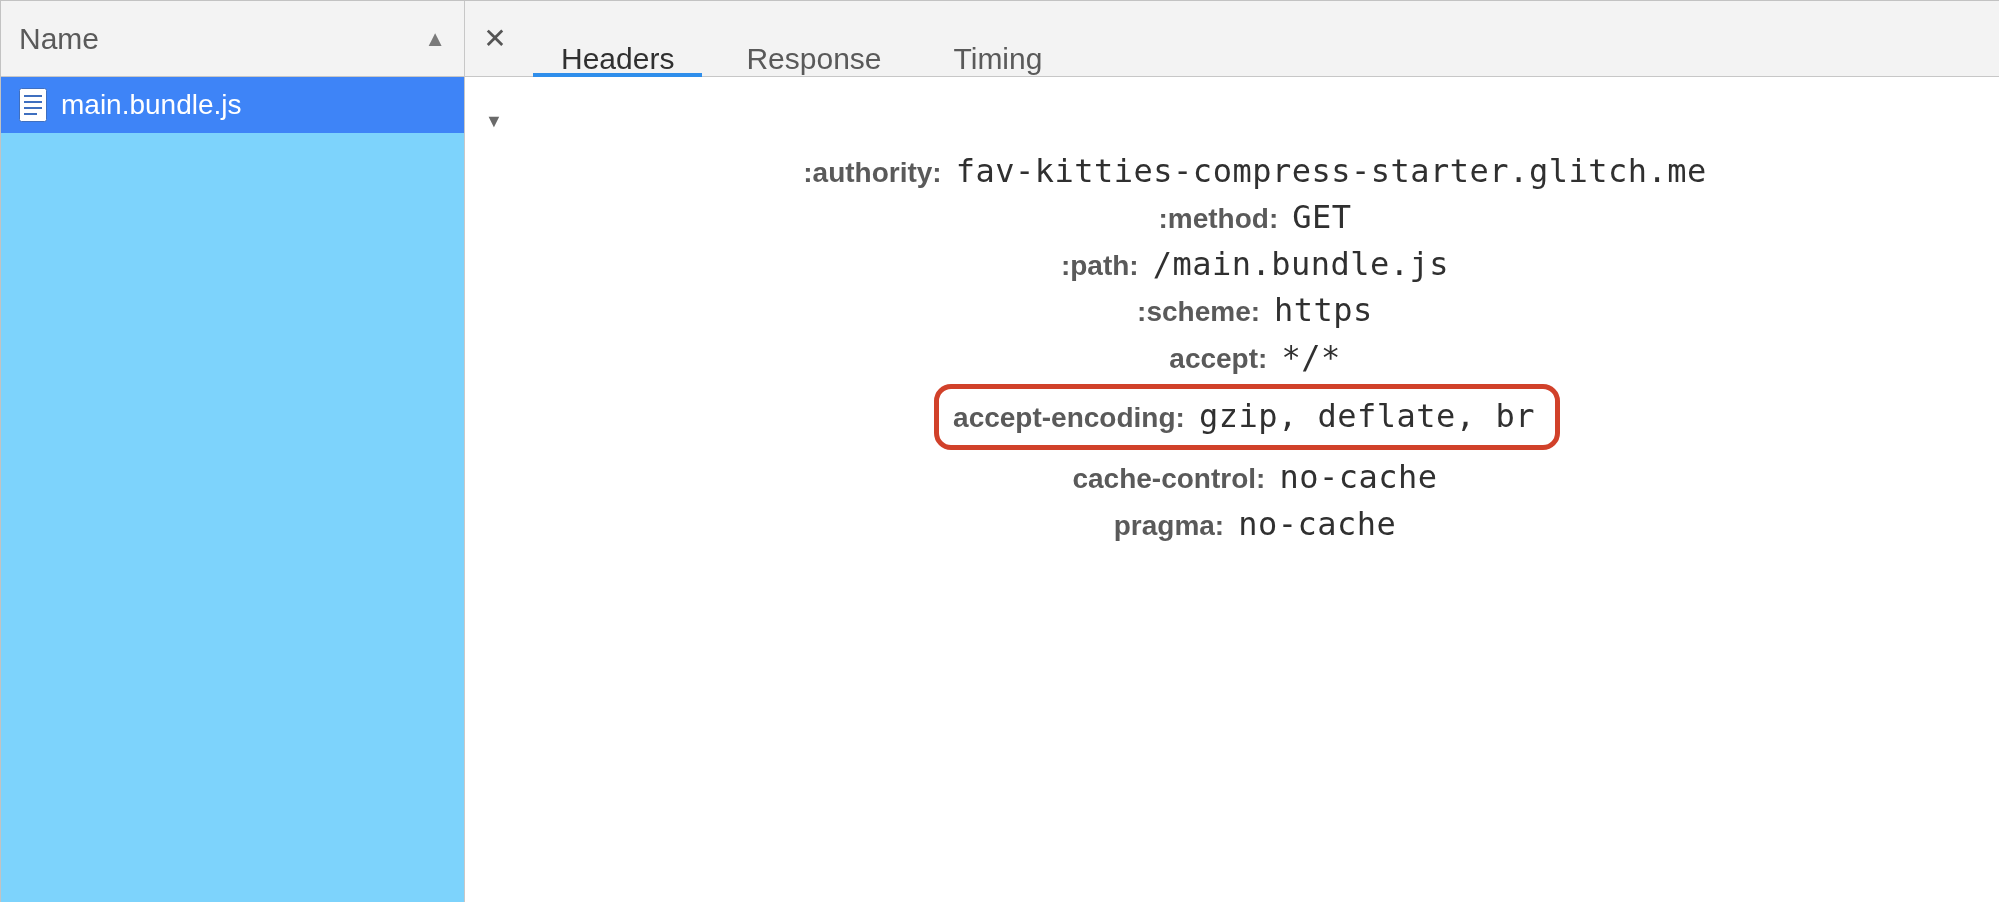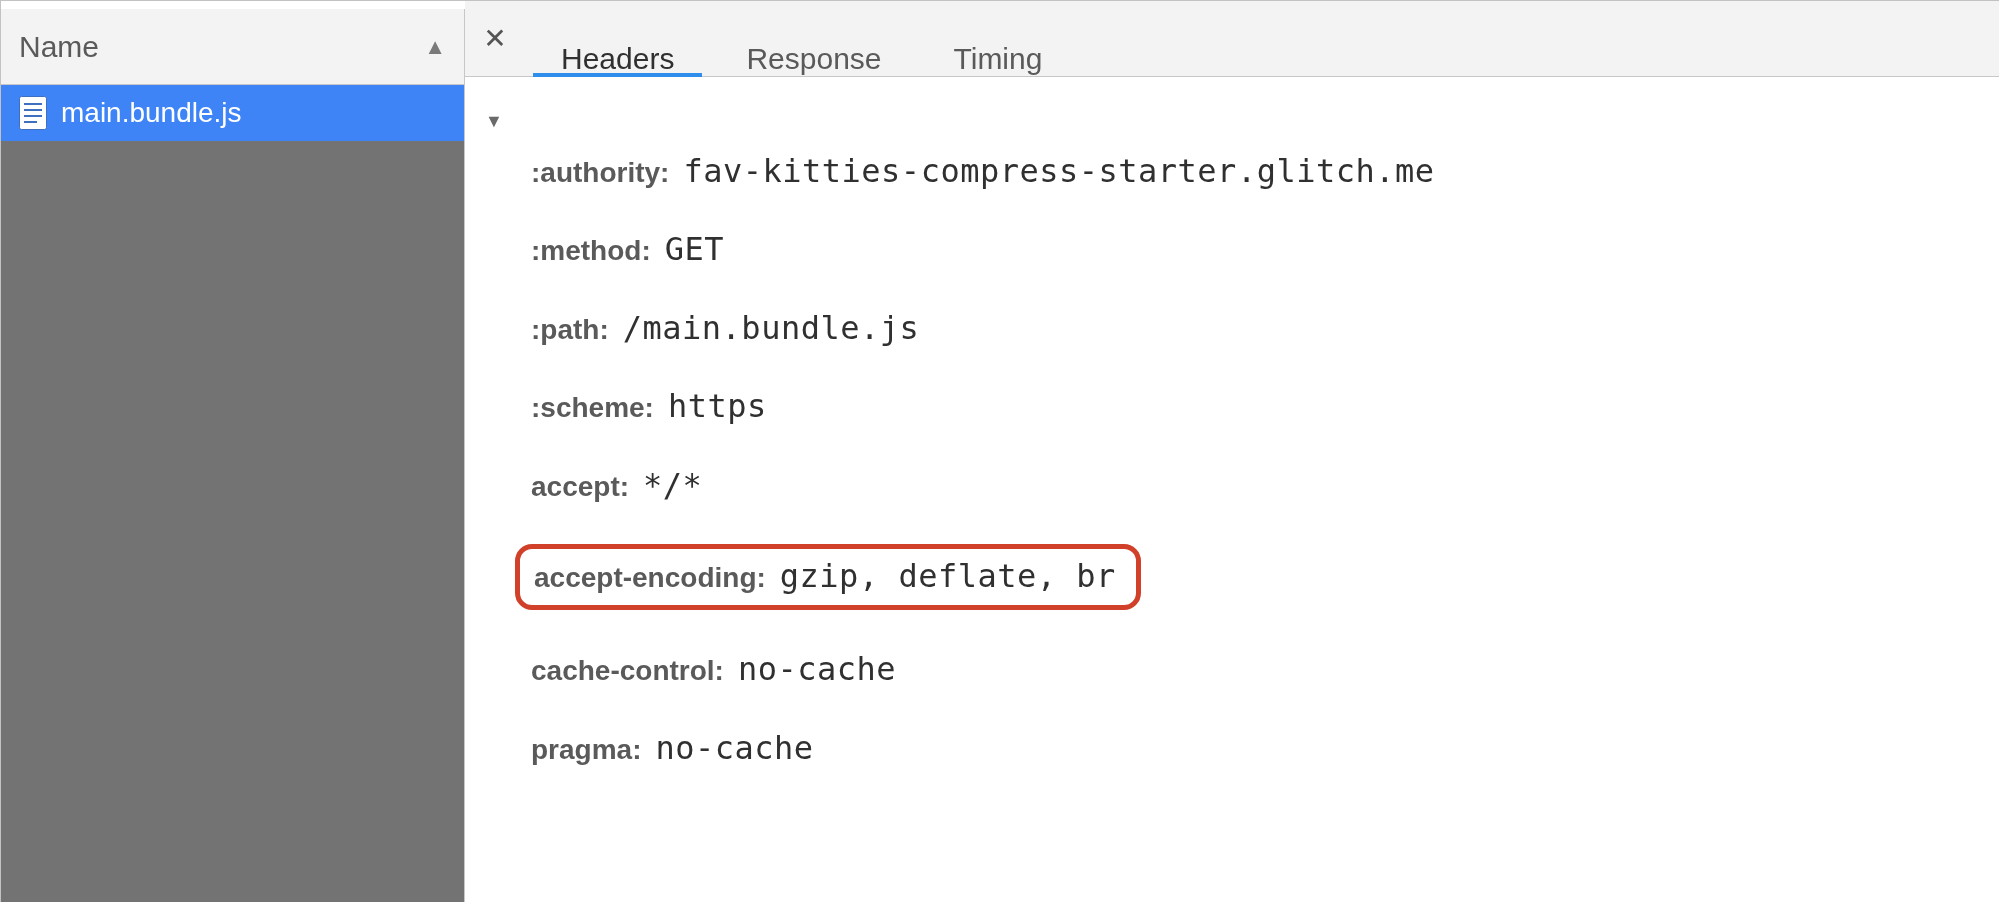--- a/index.html
+++ b/index.html
@@ -18,40 +18,39 @@
     border-bottom: none;
     border-right: none;
   }
 
   
   .left-panel {
     width: 464px;
     display: flex;
     flex-direction: column;
     border-right: 1px solid #c7c7c7;
-    margin-top: 8px;
   }
   .left-header {
     height: 76px;
     background: #f3f3f3;
     border-bottom: 1px solid #c7c7c7;
     display: flex;
     align-items: center;
     justify-content: space-between;
     padding: 0 18px 0 18px;
   }
   .left-header-title {
     font-size: 30px;
     color: #5a5a5a;
   }
   .sort-icon {
     font-size: 22px;
     color: #7a7a7a;
   }
-  .file-list { flex: 1; background: #737373; }
+  .file-list { flex: 1; background: #7dd3fc; }
   .file-row {
     height: 56px;
     background: #3e84f7;
     color: #fff;
     display: flex;
     align-items: center;
     padding-left: 18px;
     font-size: 28px;
   }
   .file-icon {
@@ -123,21 +122,22 @@
   }
   .section-title {
     font-size: 30px;
     font-weight: 700;
     color: #5a5a5a;
   }
   .header-list {
     padding-left: 46px;
     display: flex;
     flex-direction: column;
-    gap: 40px;
+    gap: 8px;
+    align-items: center;
   }
   .header-row {
     display: flex;
     align-items: baseline;
     gap: 14px;
     font-size: 28px;
     line-height: 1.2;
   }
   .header-key {
     font-weight: 700;

